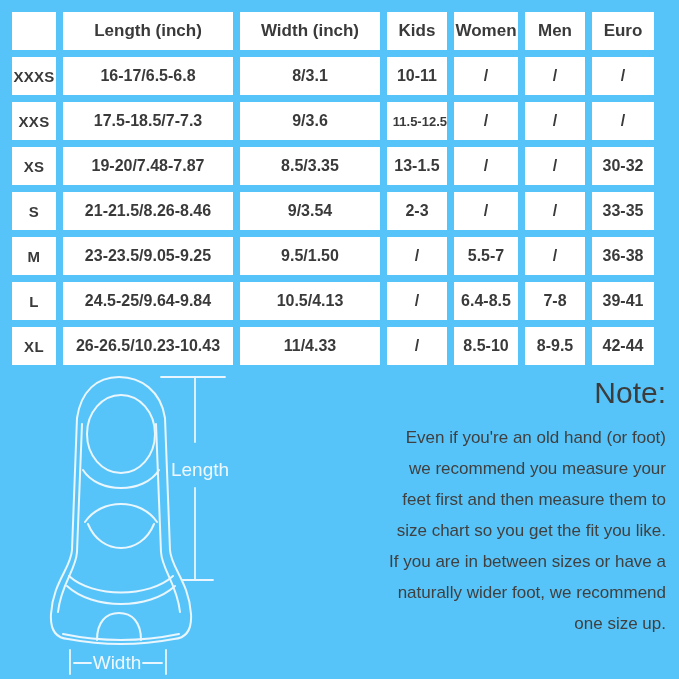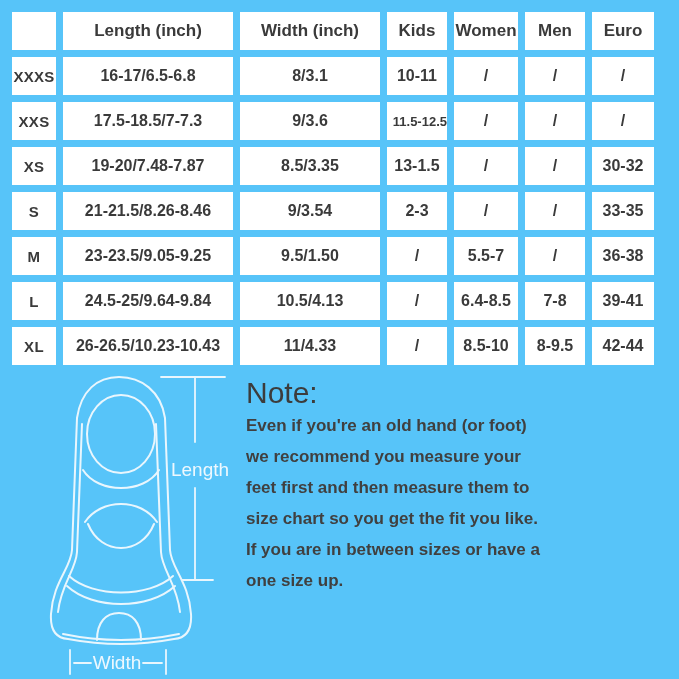--- a/index.html
+++ b/index.html
@@ -35,23 +35,23 @@
   .fin-svg path,.fin-svg ellipse,.fin-svg line{
     fill:none;stroke:#e9f6fd;stroke-width:2;stroke-linecap:round;
   }
   .fin-svg line{stroke-width:1.8;}
   .fin-svg text{
     fill:#eef8fe;font-size:19px;
     font-family:"Liberation Sans", sans-serif;
   }
 
   
-  .note{position:absolute;left:246px;top:376px;width:420px;color:#3f3f3f;}
+  .note{position:absolute;left:246px;top:376px;width:420px;color:#3f3f3f;text-align:right;}
   .note-heading{font-size:30px;line-height:34px;color:#3c3c3c;}
-  .note-lines{margin-top:0;font-weight:bold;}
+  .note-lines{margin-top:12px;}
   .note-line{font-size:17px;line-height:31px;color:#404040;}
 </style>
 </head>
 <body>
 
 <div class="canvas">
 
   <table class="size-table">
     <colgroup>
       <col style="width:44px">
@@ -182,17 +182,18 @@
   </svg>
 
   <div class="note">
     <div class="note-heading">Note:</div>
     <div class="note-lines" id="note-lines">
         <div class="note-line">Even if you're an old hand (or foot)</div>
         <div class="note-line">we recommend you measure your</div>
         <div class="note-line">feet first and then measure them to</div>
         <div class="note-line">size chart so you get the fit you like.</div>
         <div class="note-line">If you are in between sizes or have a</div>
+        <div class="note-line">naturally wider foot, we recommend</div>
         <div class="note-line">one size up.</div>
       </div>
   </div>
 
 </div>
 
 </body></html>

